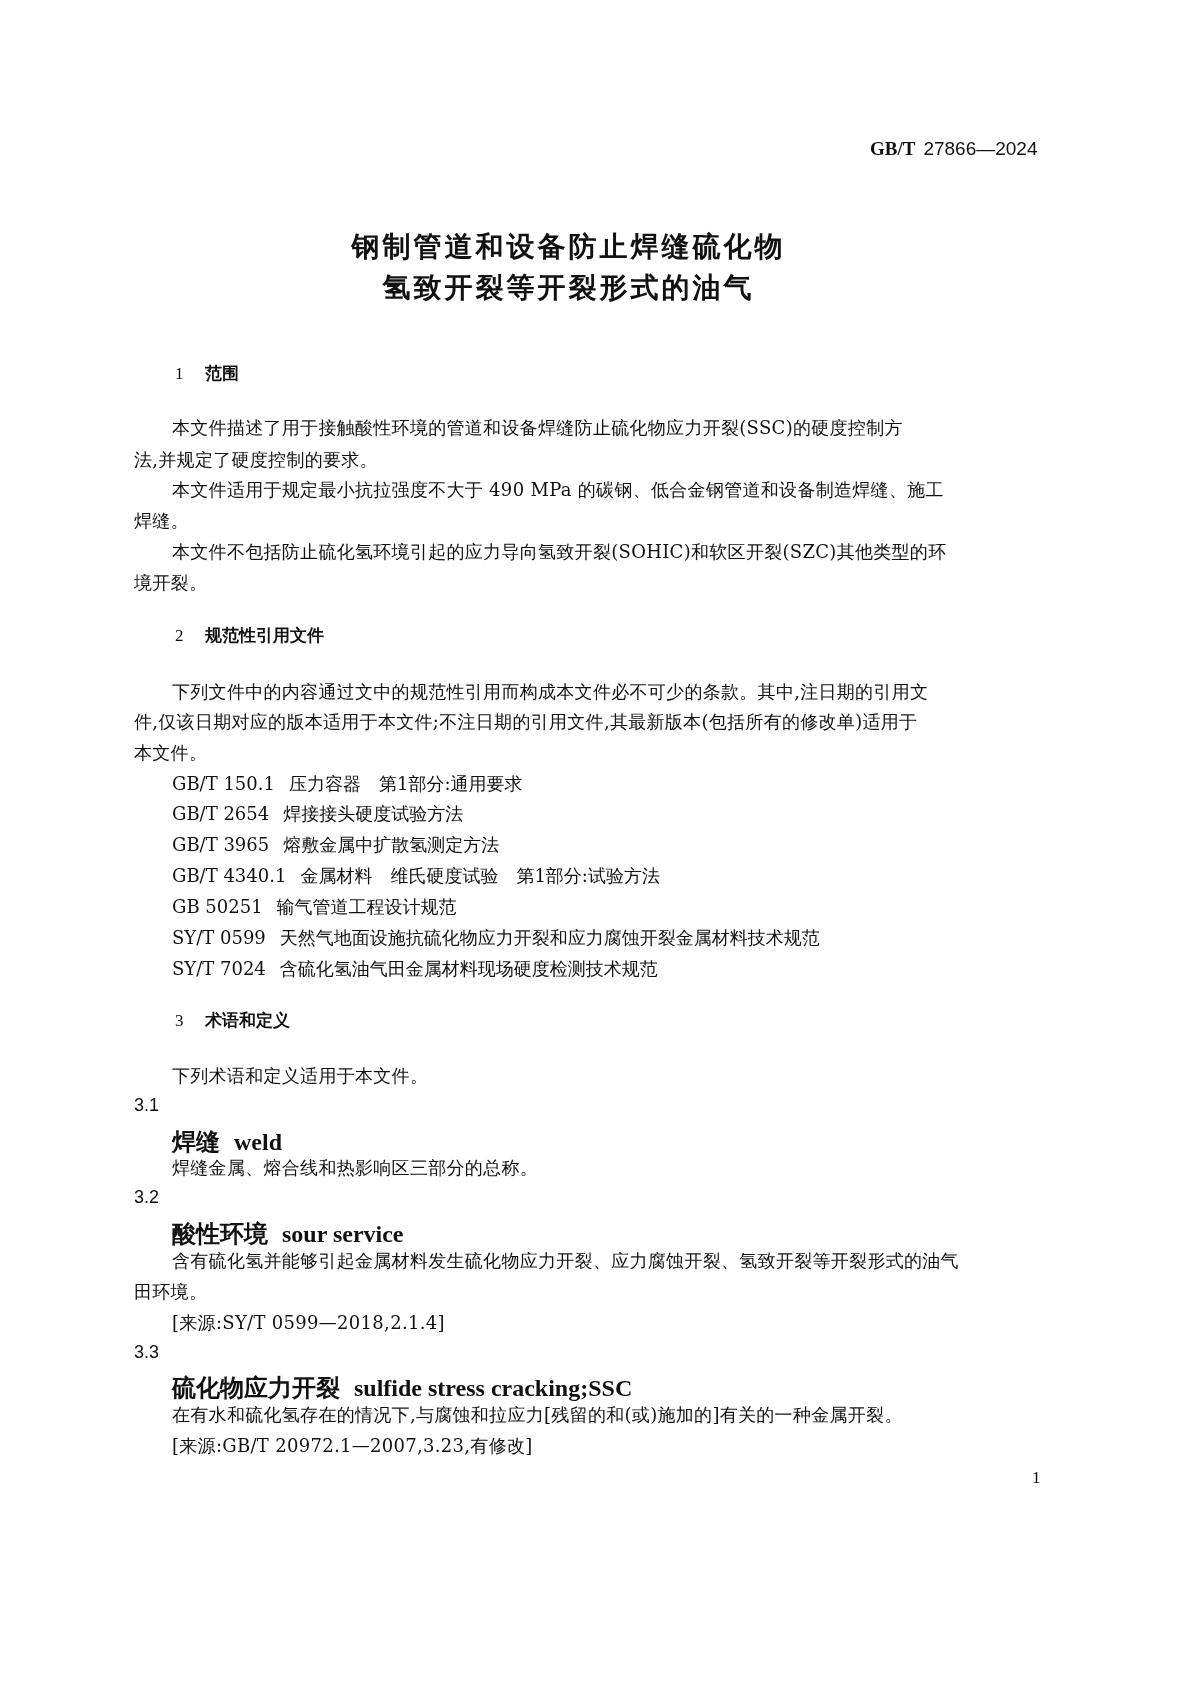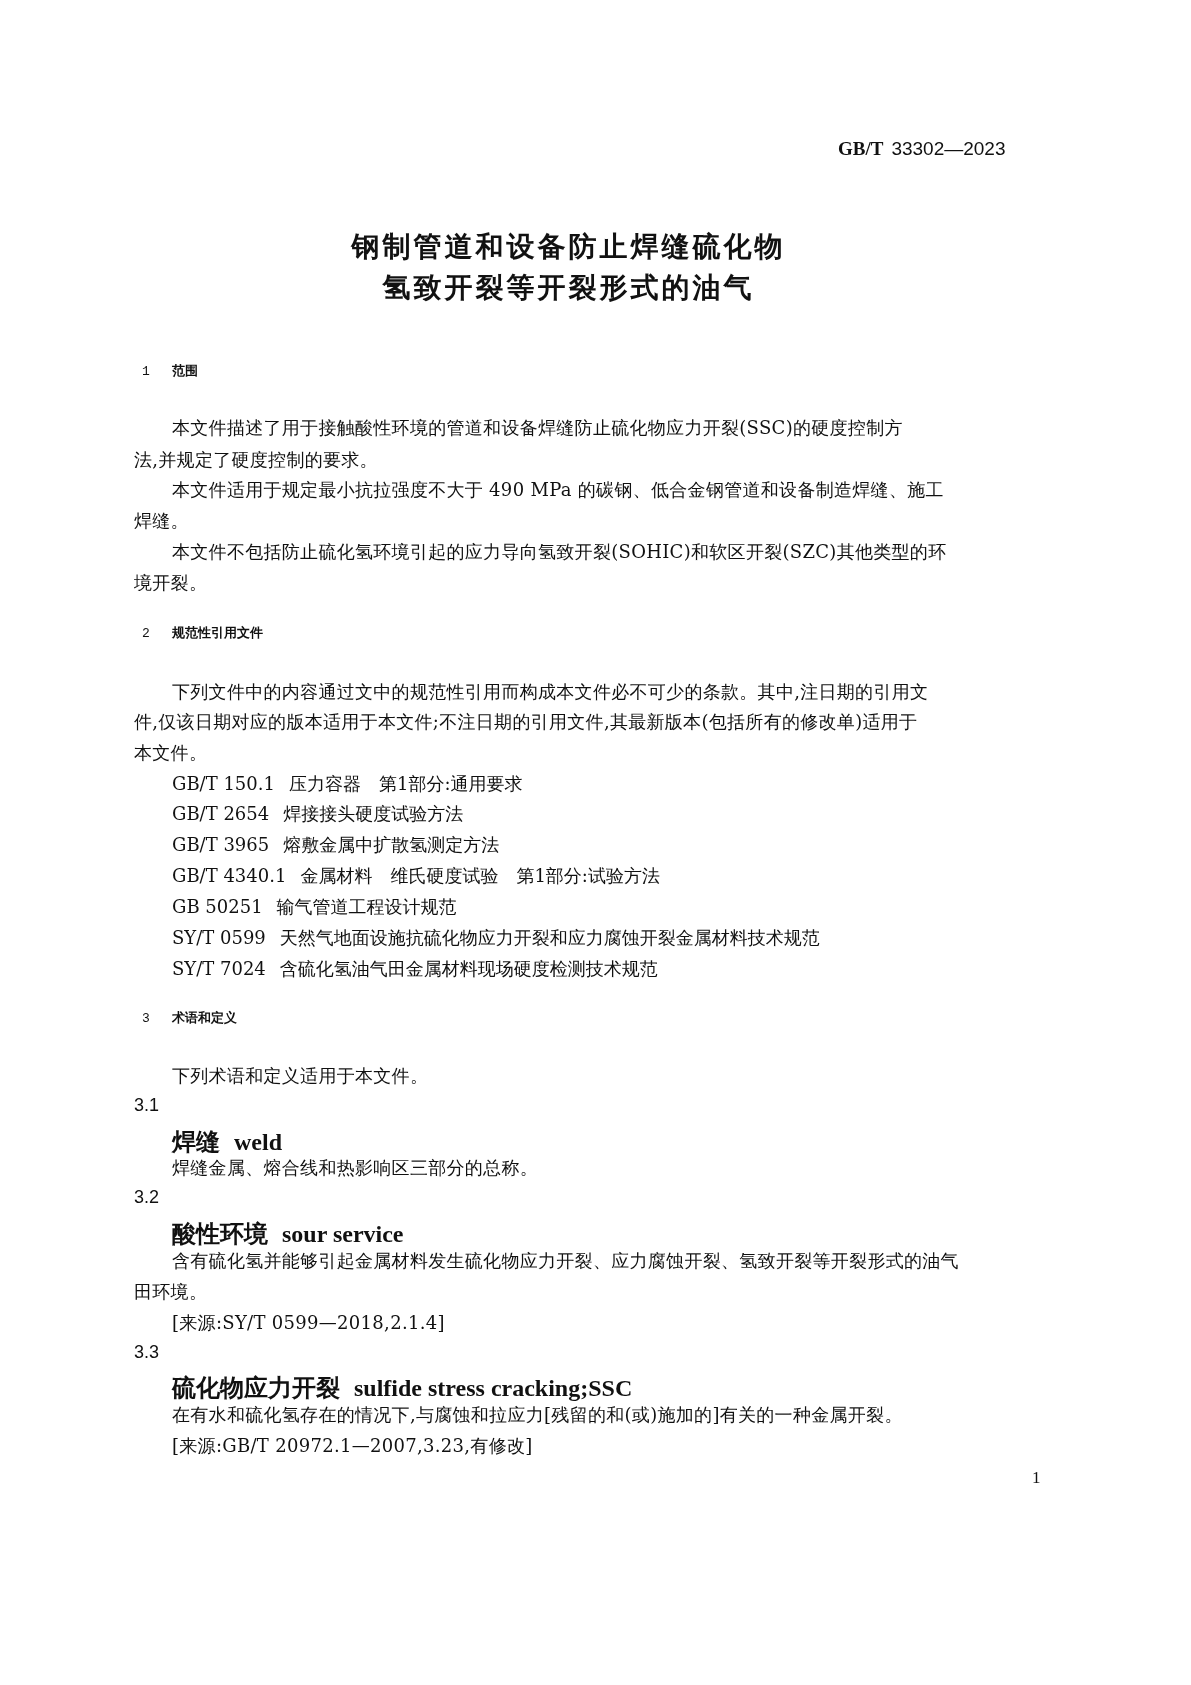--- a/index.html
+++ b/index.html
@@ -1,36 +1,36 @@
 <!DOCTYPE html>
 <html><head>
 <meta charset="utf-8">
 <style>
   html, body { margin: 0; padding: 0; background: #ffffff; }
   body { width: 1191px; height: 1685px; position: relative; overflow: hidden; color: #111; }
   .abs { position: absolute; white-space: nowrap; }
   .std-code { left: 838px; top: 138px; font-size: 19px; }
-  .std-code .prefix { font-weight: bold; font-family: "Liberation Serif", serif; }
+  .std-code .prefix { font-weight: bold; font-family: "Liberation Serif", serif; margin-left: 32px; }
   .std-code .num { font-family: "Liberation Sans", sans-serif; margin-left: 8px; }
   .title { left: 0; width: 1137px; text-align: center; font-size: 28px; font-weight: bold; letter-spacing: 3px; font-family: "DejaVu Sans", sans-serif; }
-  .h1 { font-size: 13px; font-weight: bold; font-family: Liberation Mono, monospace; }
+  .h1 { font-size: 17px; font-weight: bold; font-family: Liberation Serif, serif; margin-left: 33px; }
   .h1 .sec-num { display: inline-block; width: 30px; font-weight: normal; }
   .p { font-size: 18px; font-family: "DejaVu Serif", serif; letter-spacing: 0.3px; }
   .ref { font-size: 18px; font-family: "DejaVu Serif", serif; }
   .ref .code { display: inline-block; margin-right: 14px; }
   .term-num { font-size: 18px; font-family: "Liberation Sans", sans-serif; }
   .term { font-size: 24px; font-weight: bold; font-family: "DejaVu Sans", sans-serif; }
   .term .en { font-family: "Liberation Serif", serif; margin-left: 14px; font-weight: bold; }
   .page-num { font-size: 17px; font-family: "Liberation Serif", serif; }
 </style>
 </head>
 <body>
 
 <div class="abs std-code">
-  <span class="prefix">GB/T</span><span class="num">33302—2023</span>
+  <span class="prefix">GB/T</span><span class="num">27866—2024</span>
 </div>
 
 <div class="abs title" style="top:228px;">钢制管道和设备防止焊缝硫化物</div>
 <div class="abs title" style="top:269px;">氢致开裂等开裂形式的油气</div>
 
 <div class="abs h1" style="left:142px; top:362px;">
   <span class="sec-num">1</span><span>范围</span>
 </div>
 <div class="abs p" style="left:172px; top:416px;">本文件描述了用于接触酸性环境的管道和设备焊缝防止硫化物应力开裂(SSC)的硬度控制方</div>
 <div class="abs p" style="left:134px; top:448px;">法,并规定了硬度控制的要求。</div>

